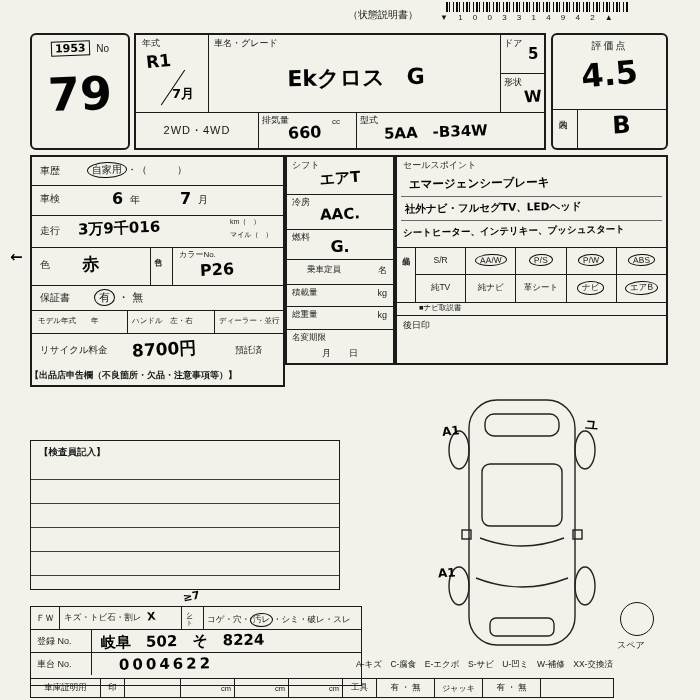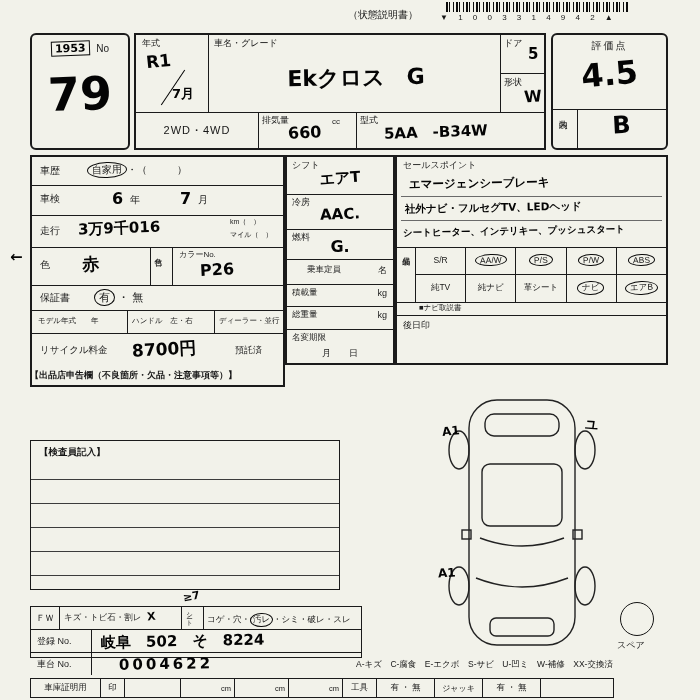--- a/index.html
+++ b/index.html
@@ -243,21 +243,21 @@
       <rect x="151" y="140" width="9" height="9"></rect>
     </g>
   </svg>
   <div class="abs hw" style="left:442px;top:424px;font-size:12px;transform:rotate(-6deg);">A1</div>
   <div class="abs hw" style="left:585px;top:416px;font-size:13px;transform:rotate(4deg);">ユ</div>
   <div class="abs hw" style="left:438px;top:566px;font-size:12px;transform:rotate(-4deg);">A1</div>
 
   <div class="abs" style="left:620px;top:602px;width:34px;height:34px;border:1.6px solid #141414;border-radius:50%;"></div>
   <div class="abs lbl" style="left:617px;top:640px;font-size:9px;">スペア</div>
 
-  <div class="box thin" style="left:30px;top:606px;width:332px;height:52px;">
+  <div class="box thin" style="left:30px;top:606px;width:332px;height:80px;">
     <div class="hline" style="top:22px;"></div>
     <div class="hline" style="top:45px;"></div>
     <div class="vline" style="left:28px;top:0;height:22px;"></div>
     <div class="vline" style="left:150px;top:0;height:22px;"></div>
     <div class="vline" style="left:172px;top:0;height:22px;"></div>
     <div class="vline" style="left:60px;top:22px;height:46px;"></div>
 
     <div class="abs lbl" style="left:5px;top:6px;font-size:9px;">ＦＷ</div>
     <div class="abs lbl" style="left:33px;top:6px;font-size:8.5px;">キズ・トビ石・割レ</div>
     <div class="abs hw" style="left:116px;top:3px;font-size:11px;transform:rotate(-6deg);">X</div>

